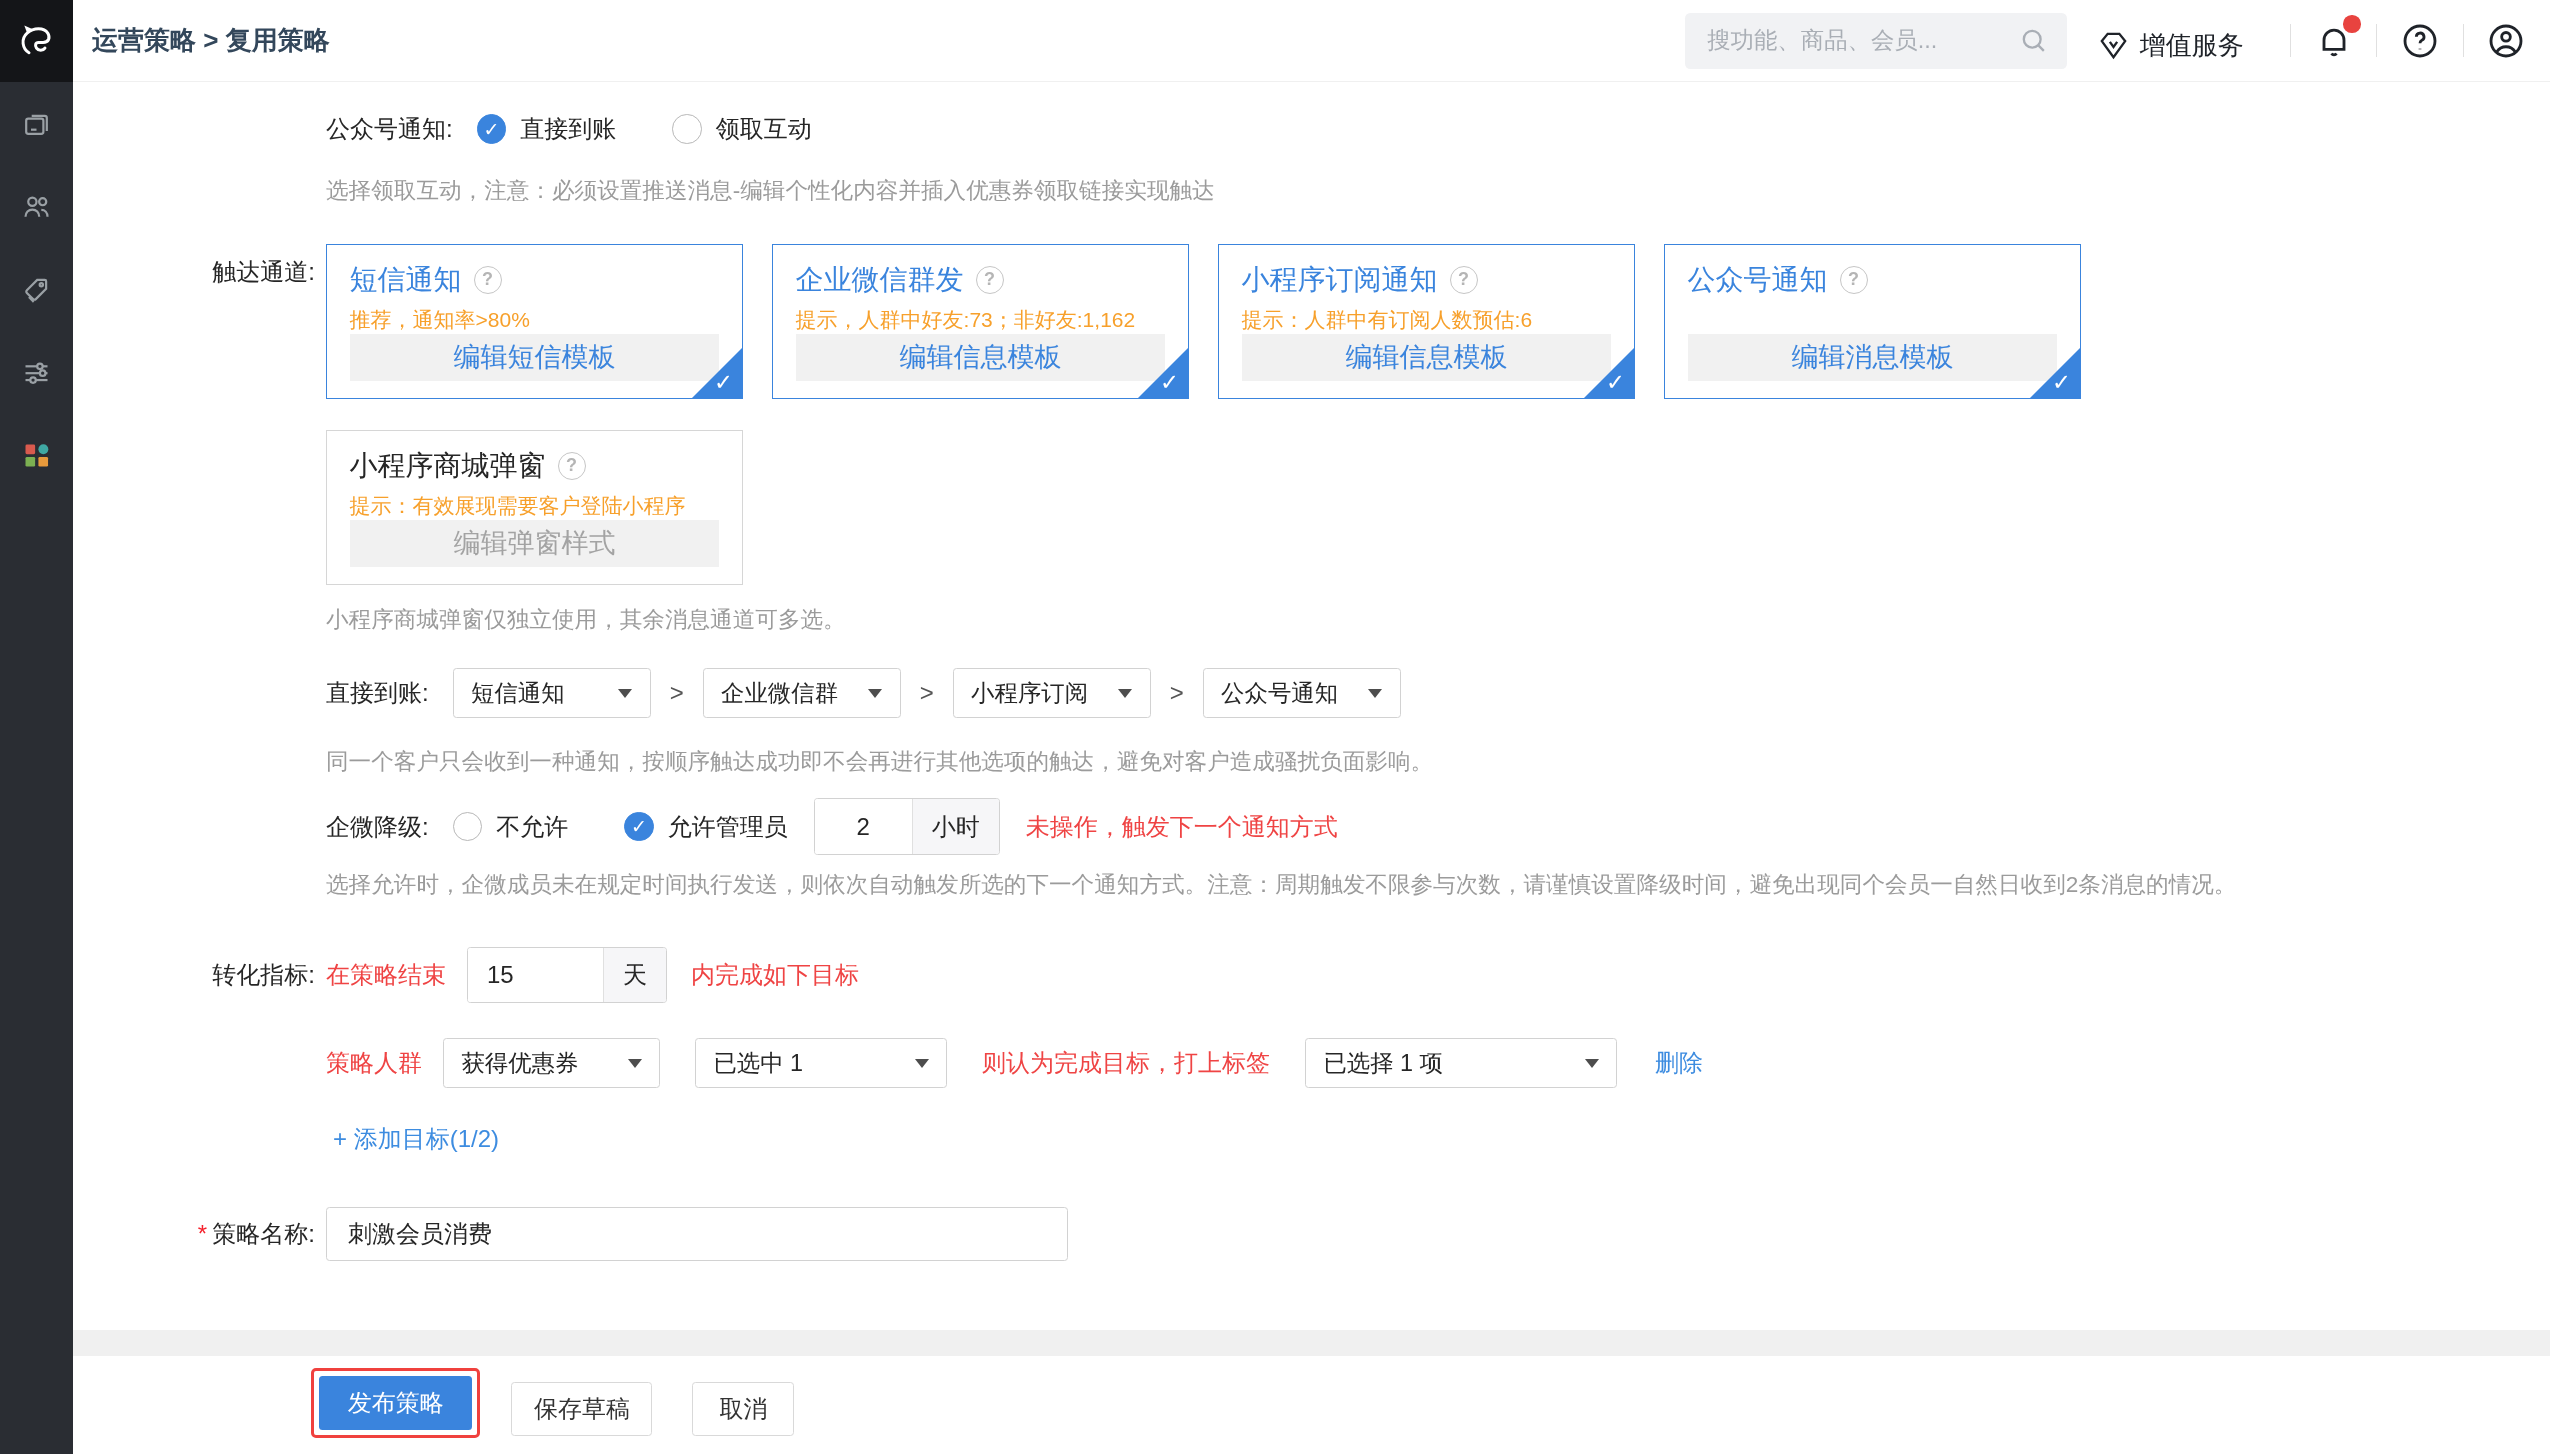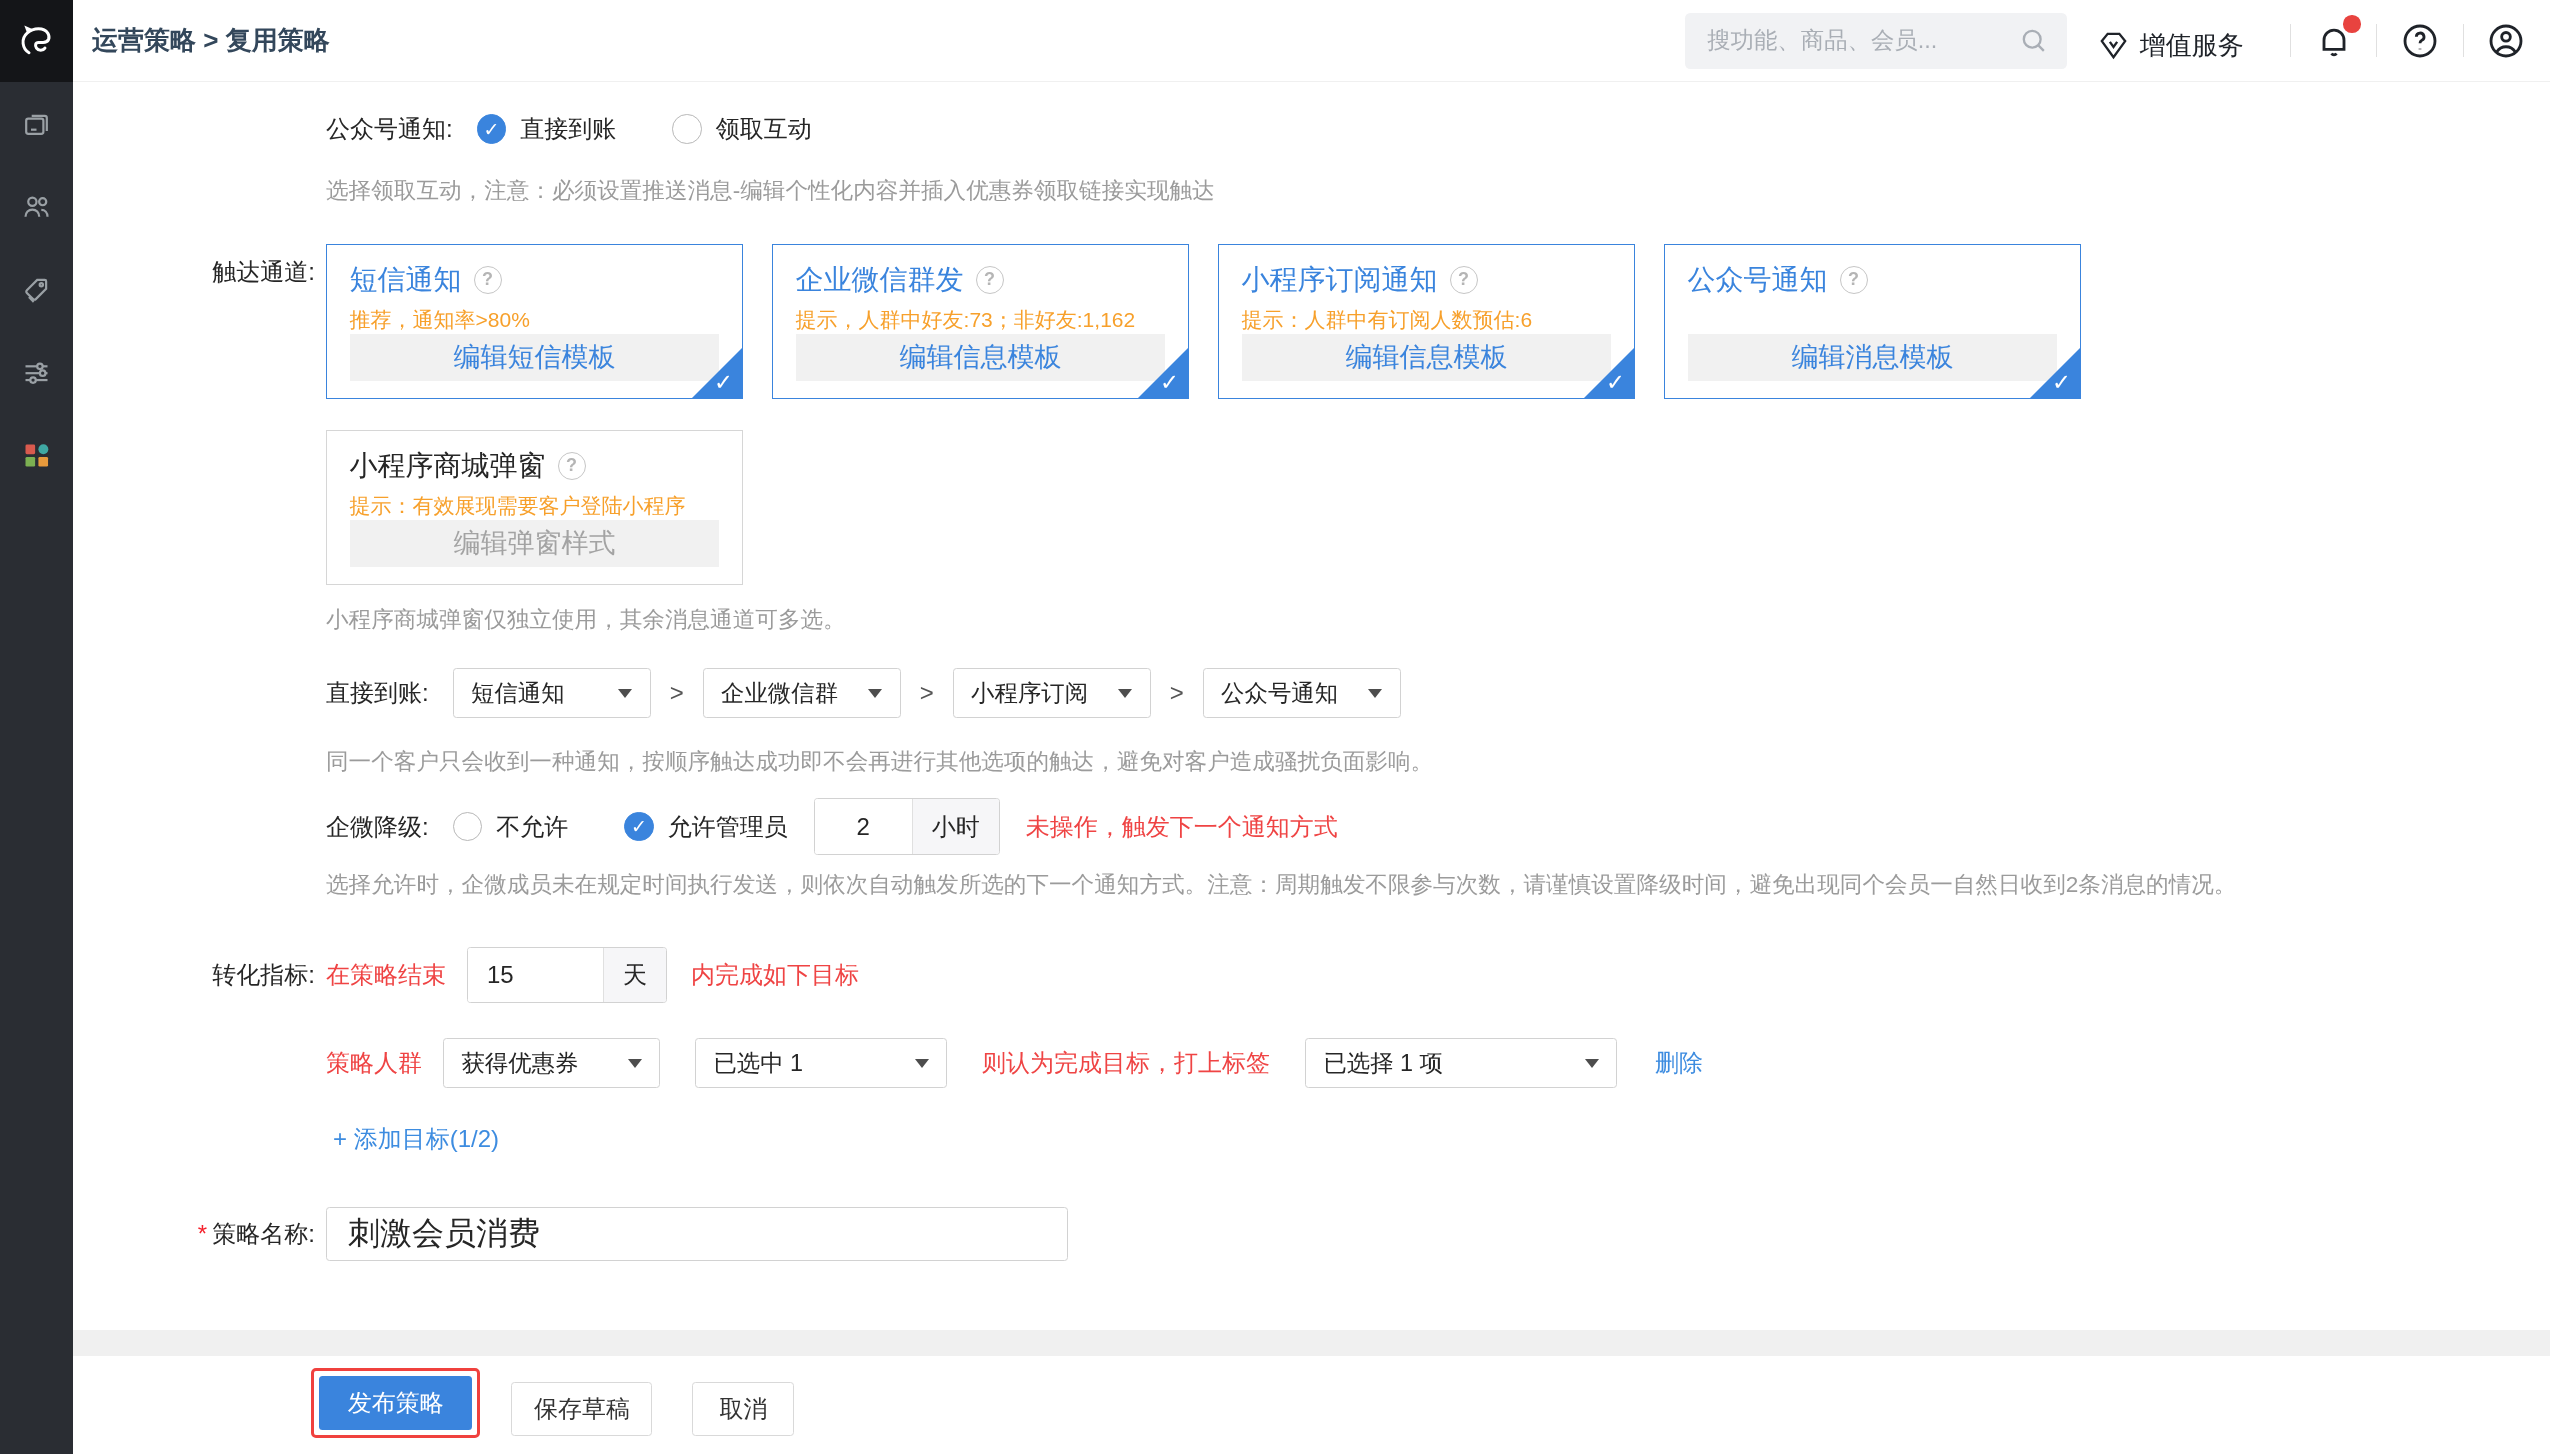--- a/index.html
+++ b/index.html
@@ -93,21 +93,21 @@
   .sel-count { width:252px; margin-left:35px; }
   .goal-middle { margin:0 35px; }
   .sel-tag { width:312px; }
   .link { font-size:24px; color:#3d8ce0; cursor:pointer; white-space:nowrap; }
   .delete-link { margin-left:38px; }
   .add-goal { margin-top:35px; padding-left:260px; }
 
   
   .row-name { margin-top:52px; height:54px; }
   .req { color:#f5222d; margin-right:5.2px; }
-  .name-input { width:742px; height:54px; border:0.9px solid #d2d2d2; border-radius:3.5px; font-size:32px; color:#262626; padding:0 21px; outline:none; font-family:inherit; }
+  .name-input { width:742px; height:54px; border:0.9px solid #d2d2d2; border-radius:3.5px; font-size:24px; color:#262626; padding:0 21px; outline:none; font-family:inherit; }
 
   
   .gap-band { position:absolute; left:73px; top:1330px; width:2477px; height:26px; background:#f0f0f0; }
   .footer { position:absolute; left:73px; top:1356px; width:2477px; height:99px; background:#fff; display:flex; align-items:flex-start; padding:12px 0 0 238px; }
   .red-wrap { display:inline-block; border:3.5px solid #f0413e; border-radius:5px; padding:5.2px; }
   .btn { height:54px; border-radius:3.5px; font-size:24px; cursor:pointer; font-family:inherit; }
   .btn-primary { width:153px; background:#3a84dd; color:#fff; border:none; display:block; }
   .btn-default { background:#fff; border:0.9px solid #d9d9d9; color:#333; }
   .btn-save { width:141px; margin-left:31px; margin-top:14px; }
   .btn-cancel { width:102px; margin-left:40px; margin-top:14px; }

